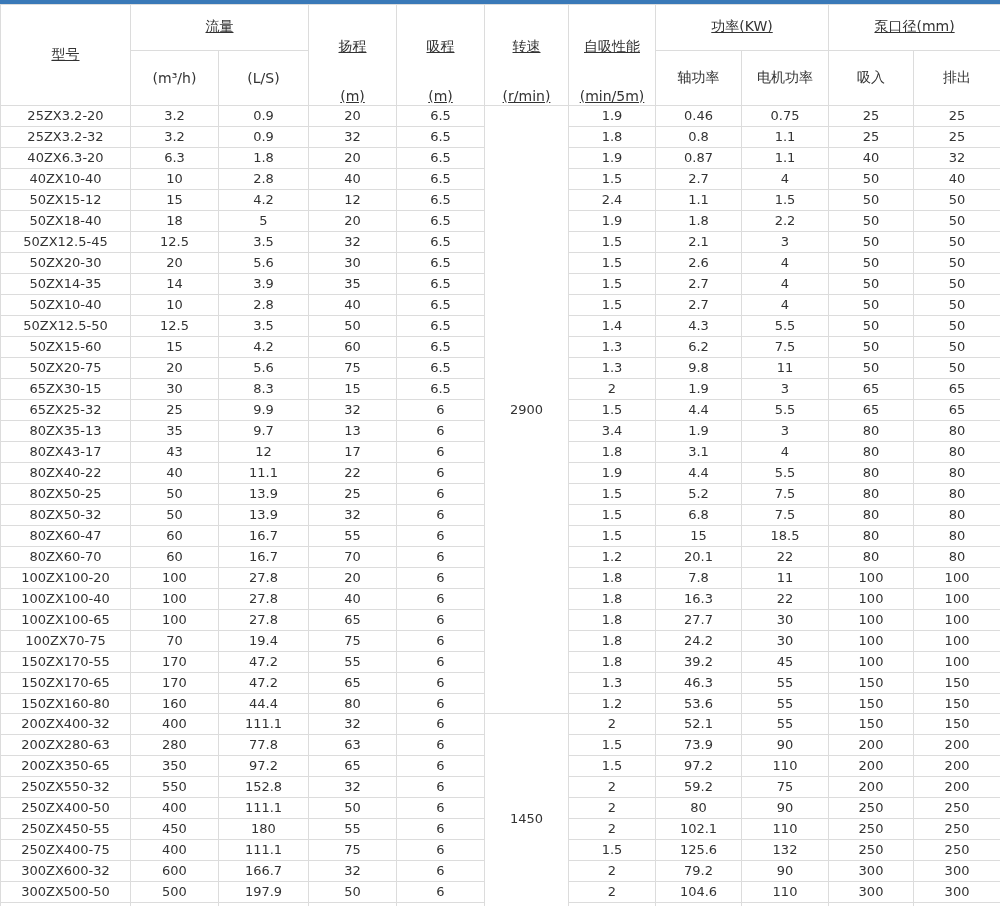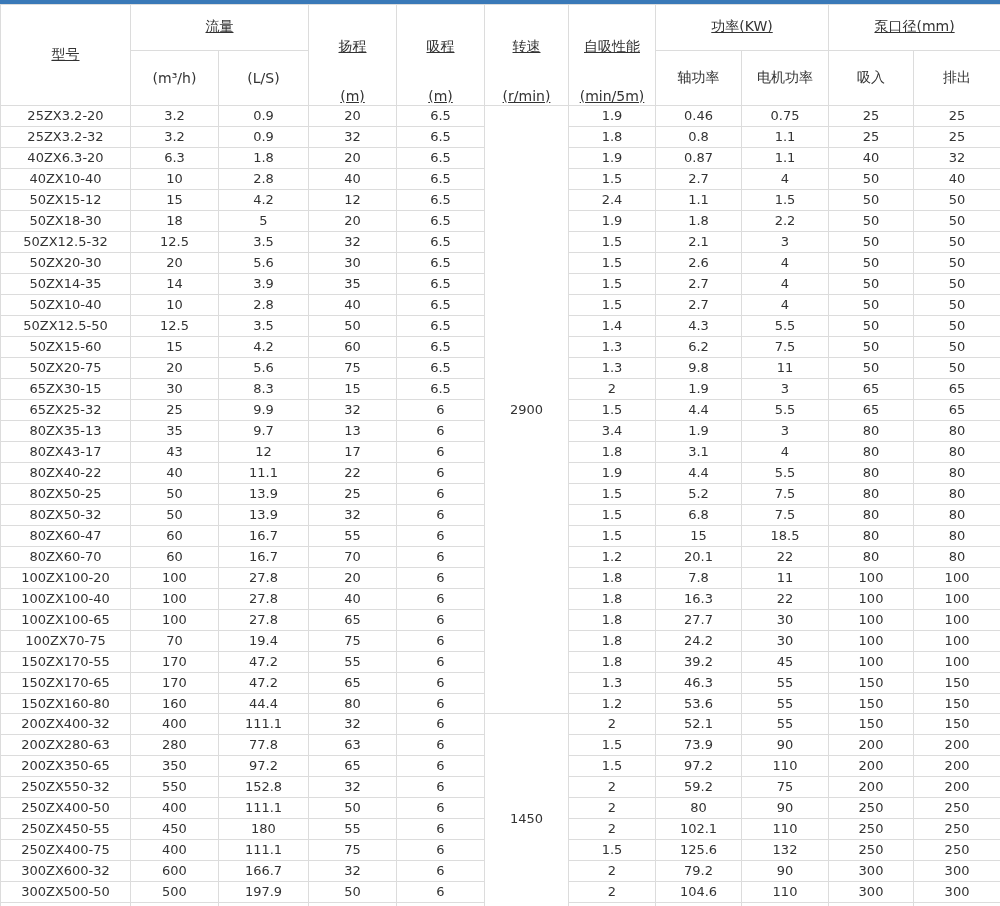--- a/index.html
+++ b/index.html
@@ -148,33 +148,33 @@
         <td>4.2</td>
         <td>12</td>
         <td>6.5</td>
         <td>2.4</td>
         <td>1.1</td>
         <td>1.5</td>
         <td>50</td>
         <td>50</td>
       </tr>
       <tr>
-        <td>50ZX18-30</td>
+        <td>50ZX18-40</td>
         <td>18</td>
         <td>5</td>
         <td>20</td>
         <td>6.5</td>
         <td>1.9</td>
         <td>1.8</td>
         <td>2.2</td>
         <td>50</td>
         <td>50</td>
       </tr>
       <tr>
-        <td>50ZX12.5-32</td>
+        <td>50ZX12.5-45</td>
         <td>12.5</td>
         <td>3.5</td>
         <td>32</td>
         <td>6.5</td>
         <td>1.5</td>
         <td>2.1</td>
         <td>3</td>
         <td>50</td>
         <td>50</td>
       </tr>

